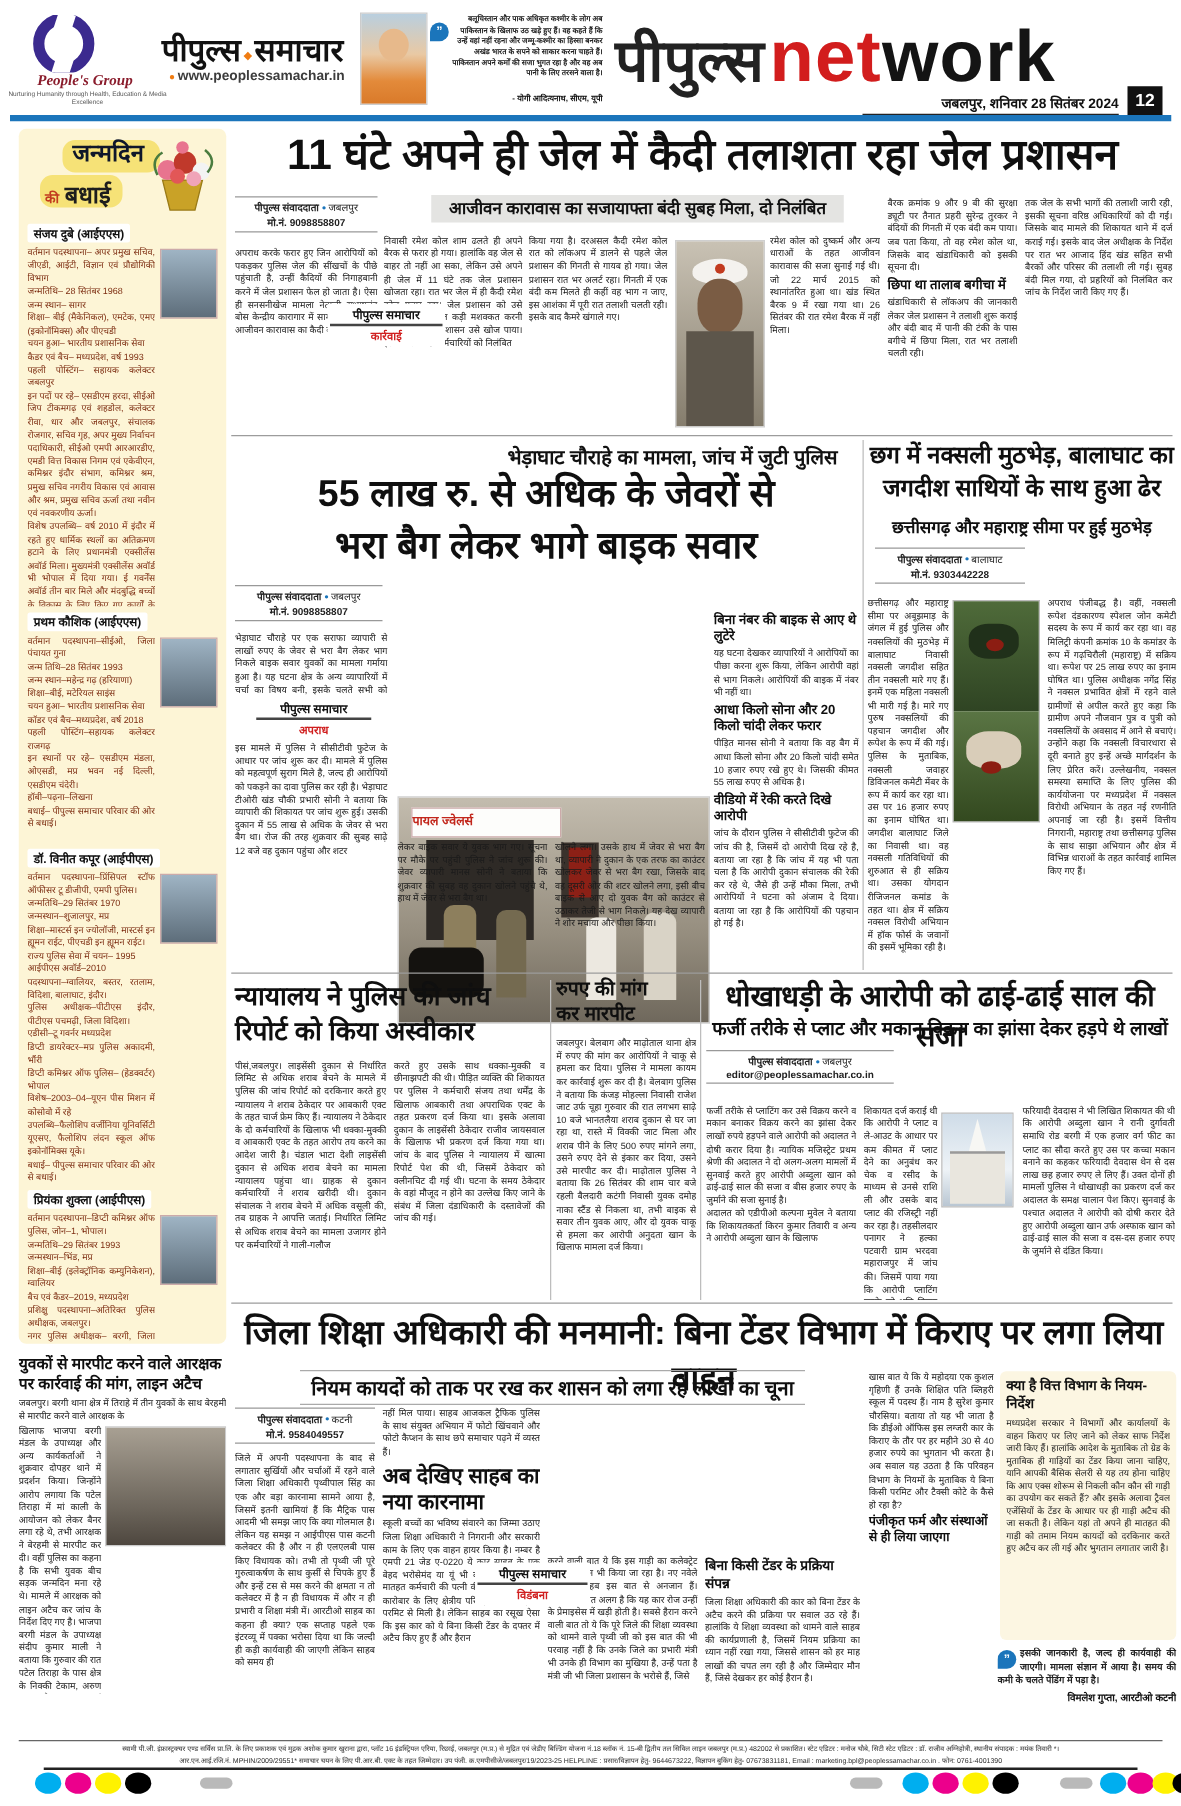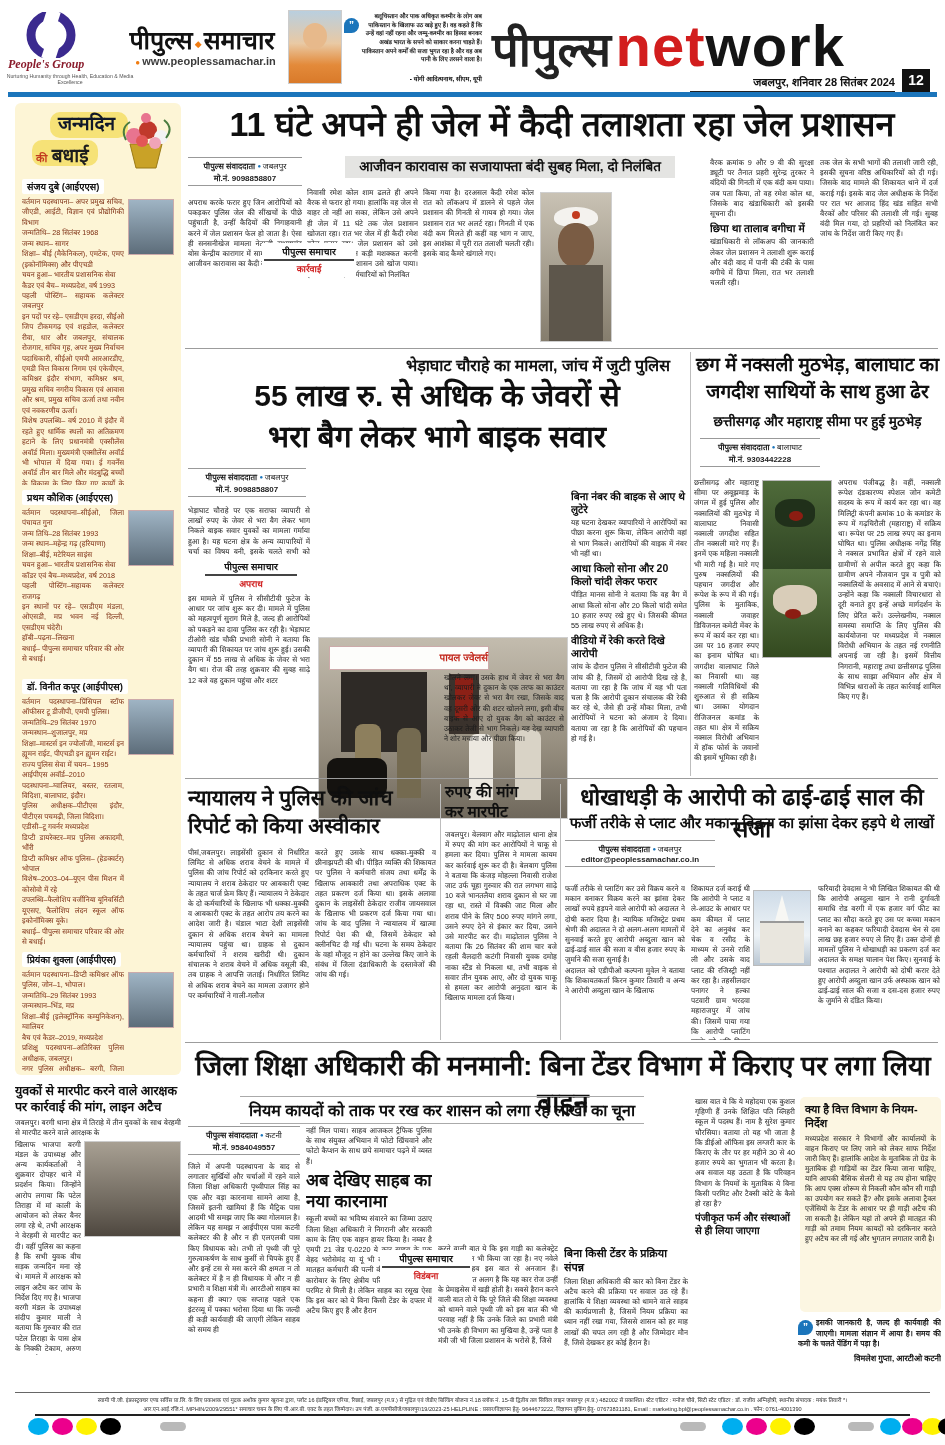--- a/index.html
+++ b/index.html
@@ -49,21 +49,21 @@
 
 <div class="page">
 
   <div class="abs" style="left:20px;top:12px;width:62px;height:46px;">
     <svg width="62" height="46" viewBox="0 0 62 46">
         <circle cx="31" cy="23" r="20" fill="none" stroke="#3b2a8f" stroke-width="9"></circle>
         <rect x="24" y="-2" width="14" height="18" fill="#fff" transform="rotate(18 31 8)"></rect>
         <rect x="24" y="30" width="14" height="18" fill="#fff" transform="rotate(18 31 38)"></rect>
       </svg>
   </div>
-  <div class="abs" style="left:8px;top:57px;width:120px;text-align:left;font-family:'Liberation Serif',serif;font-style:italic;font-weight:bold;font-size:12px;color:#8a1c2c;">People's Group</div>
+  <div class="abs" style="left:8px;top:57px;width:120px;text-align:center;font-family:'Liberation Serif',serif;font-style:italic;font-weight:bold;font-size:12px;color:#8a1c2c;">People's Group</div>
   <div class="abs" style="left:4px;top:73px;width:132px;text-align:center;font-size:5.2px;color:#555;">Nurturing Humanity through Health, Education &amp; Media Excellence</div>
 
   <div class="abs mast" style="left:112px;top:22px;width:180px;font-size:25px;text-align:center;">
     <span>पीपुल्स</span><span class="m2">समाचार</span>
   </div>
   <div class="abs site" style="left:118px;top:55px;width:175px;text-align:center;">www.peoplessamachar.in</div>
 
   <div class="abs" style="left:288px;top:10px;width:52px;height:72px;background:linear-gradient(#b9cfdf 0%,#e9c9a4 45%,#e38a3a 75%,#d97a2a 100%);border:1px solid #ccc;">
     <div style="position:absolute;left:14px;top:12px;width:24px;height:26px;border-radius:50%;background:#e7b98b;"></div>
   </div>
@@ -197,20 +197,21 @@
     <span class="b2">कार्रवाई</span>
   </div>
 
   <div class="abs photo" style="left:540px;top:192px;width:70px;height:148px;background:linear-gradient(#c9c2b4,#857d6d);">
     <div style="position:absolute;left:13px;top:14px;width:44px;height:20px;background:#f4f2ee;border-radius:50% 50% 40% 40%;"></div>
     <div style="position:absolute;left:31px;top:18px;width:8px;height:8px;border-radius:50%;background:#c23b1f;"></div>
     <div style="position:absolute;left:17px;top:30px;width:36px;height:44px;background:#7a5c44;border-radius:45%;"></div>
     <div style="position:absolute;left:8px;top:72px;width:54px;height:76px;background:#5d564b;"></div>
   </div>
 
+  <div class="abs col" style="left:616px;top:188px;width:88px;height:156px;">रमेश कोल को दुष्कर्म और अन्य धाराओं के तहत आजीवन कारावास की सजा सुनाई गई थी। जो 22 मार्च 2015 को स्थानांतरित हुआ था। खंड स्थित बैरक 9 में रखा गया था। 26 सितंबर की रात रमेश बैरक में नहीं मिला।</div>
   <div class="abs" style="left:710px;top:158px;width:104px;height:186px;overflow:hidden;">
     <span class="col" style="display:block;">बैरक क्रमांक 9 और 9 बी की सुरक्षा ड्यूटी पर तैनात प्रहरी सुरेन्द्र तुरकर ने बंदियों की गिनती में एक बंदी कम पाया। जब पता किया, तो वह रमेश कोल था, जिसके बाद खंडाधिकारी को इसकी सूचना दी।</span>
     <span class="bhead" style="display:block;">छिपा था तालाब बगीचा में</span>
     <span class="col" style="display:block;">खंडाधिकारी से लॉकअप की जानकारी लेकर जेल प्रशासन ने तलाशी शुरू कराई और बंदी बाद में पानी की टंकी के पास बगीचे में छिपा मिला, रात भर तलाशी चलती रही।</span>
   </div>
   <div class="abs col" style="left:820px;top:158px;width:118px;height:186px;">तक जेल के सभी भागों की तलाशी जारी रही, इसकी सूचना वरिष्ठ अधिकारियों को दी गई। जिसके बाद मामले की शिकायत थाने में दर्ज कराई गई। इसके बाद जेल अधीक्षक के निर्देश पर रात भर आजाद हिंद खंड सहित सभी बैरकों और परिसर की तलाशी ली गई। सुबह बंदी मिल गया, दो प्रहरियों को निलंबित कर जांच के निर्देश जारी किए गए हैं।</div>
 
   <div class="abs hr" style="left:185px;top:348px;width:753px;"></div>
 
   <div class="abs kick" style="left:230px;top:354px;width:440px;font-size:16px;text-align:right;">भेड़ाघाट चौराहे का मामला, जांच में जुटी पुलिस</div>
@@ -225,32 +226,33 @@
   </div>
 
   <div class="abs col" style="left:188px;top:506px;width:122px;height:50px;">भेड़ाघाट चौराहे पर एक सराफा व्यापारी से लाखों रुपए के जेवर से भरा बैग लेकर भाग निकले बाइक सवार युवकों का मामला गर्माया हुआ है। यह घटना क्षेत्र के अन्य व्यापारियों में चर्चा का विषय बनी, इसके चलते सभी को अलर्ट किया गया।</div>
   <div class="abs badge" style="left:203px;top:558px;width:92px;padding:2px;">
     <span class="b1">पीपुल्स समाचार</span>
     <span class="b2">अपराध</span>
   </div>
   <div class="abs col" style="left:188px;top:594px;width:122px;height:182px;">इस मामले में पुलिस ने सीसीटीवी फुटेज के आधार पर जांच शुरू कर दी। मामले में पुलिस को महत्वपूर्ण सुराग मिले है, जल्द ही आरोपियों को पकड़ने का दावा पुलिस कर रही है। भेड़ाघाट टीओरी खंड चौकी प्रभारी सोनी ने बताया कि व्यापारी की शिकायत पर जांच शुरू हुई। उसकी दुकान में 55 लाख से अधिक के जेवर से भरा बैग था। रोज की तरह शुक्रवार की सुबह साढ़े 12 बजे वह दुकान पहुंचा और शटर</div>
 
   <div class="abs photo" style="left:318px;top:487px;width:248px;height:180px;background:linear-gradient(#c3bcae 0%,#968e7f 60%,#6f685c 100%);">
-    <div style="position:absolute;left:10px;top:8px;width:118px;height:22px;background:#fdfdfb;border:1px solid #caa;text-align:right;padding-left:40px;">
+    <div style="position:absolute;left:10px;top:8px;width:118px;height:22px;background:#fdfdfb;border:1px solid #caa;text-align:left;">
       <span style="font-size:10px;font-weight:bold;color:#c2271c;line-height:22px;">पायल ज्वेलर्स</span>
     </div>
     <div style="position:absolute;left:130px;top:36px;width:30px;height:60px;background:#3a322c;"></div>
     <div style="position:absolute;left:136px;top:40px;width:18px;height:40px;background:#8c2016;"></div>
     <div style="position:absolute;left:22px;top:34px;width:86px;height:80px;background:#2e2a26;"></div>
     <div style="position:absolute;left:36px;top:86px;width:26px;height:70px;background:#8d7f5d;border-radius:8px 8px 0 0;"></div>
     <div style="position:absolute;left:78px;top:90px;width:24px;height:70px;background:#746a50;border-radius:8px 8px 0 0;"></div>
     <div style="position:absolute;left:150px;top:96px;width:24px;height:66px;background:#ece8e0;border-radius:8px 8px 0 0;"></div>
     <div style="position:absolute;left:196px;top:92px;width:26px;height:70px;background:#d9d3c6;border-radius:8px 8px 0 0;"></div>
     <div style="position:absolute;left:8px;top:120px;width:60px;height:40px;background:#14120f;border-radius:10px;"></div>
   </div>
+  <div class="abs col" style="left:318px;top:673px;width:120px;height:102px;">लेकर बाइक सवार ये युवक भाग गए। सूचना पर मौके पर पहुंची पुलिस ने जांच शुरू की। जेवर व्यापारी मानस सोनी ने बताया कि शुक्रवार की सुबह वह दुकान खोलने पहुंचे थे, हाथ में जेवर से भरा बैग था।</div>
   <div class="abs col" style="left:444px;top:673px;width:120px;height:102px;">खोलने लगा। उसके हाथ में जेवर से भरा बैग था, व्यापारी ने दुकान के एक तरफ का काउंटर खोलकर जेवर से भरा बैग रखा, जिसके बाद वह दूसरी ओर की शटर खोलने लगा, इसी बीच बाइक से आए दो युवक बैग को काउंटर से उठाकर तेजी से भाग निकले। यह देख व्यापारी ने शोर मचाया और पीछा किया।</div>
 
   <div class="abs" style="left:571px;top:487px;width:116px;height:290px;overflow:hidden;">
     <div class="bhead">बिना नंबर की बाइक से आए थे लुटेरे</div>
     <div class="col">यह घटना देखकर व्यापारियों ने आरोपियों का पीछा करना शुरू किया, लेकिन आरोपी वहां से भाग निकले। आरोपियों की बाइक में नंबर भी नहीं था।</div>
     <div class="bhead">आधा किलो सोना और 20 किलो चांदी लेकर फरार</div>
     <div class="col">पीड़ित मानस सोनी ने बताया कि वह बैग में आधा किलो सोना और 20 किलो चांदी समेत 10 हजार रुपए रखे हुए थे। जिसकी कीमत 55 लाख रुपए से अधिक है।</div>
     <div class="bhead">वीडियो में रेकी करते दिखे आरोपी</div>
     <div class="col">जांच के दौरान पुलिस ने सीसीटीवी फुटेज की जांच की है, जिसमें दो आरोपी दिख रहे है, बताया जा रहा है कि जांच में यह भी पता चला है कि आरोपी दुकान संचालक की रेकी कर रहे थे, जैसे ही उन्हें मौका मिला, तभी आरोपियों ने घटना को अंजाम दे दिया। बताया जा रहा है कि आरोपियों की पहचान हो गई है।</div>
   </div>

